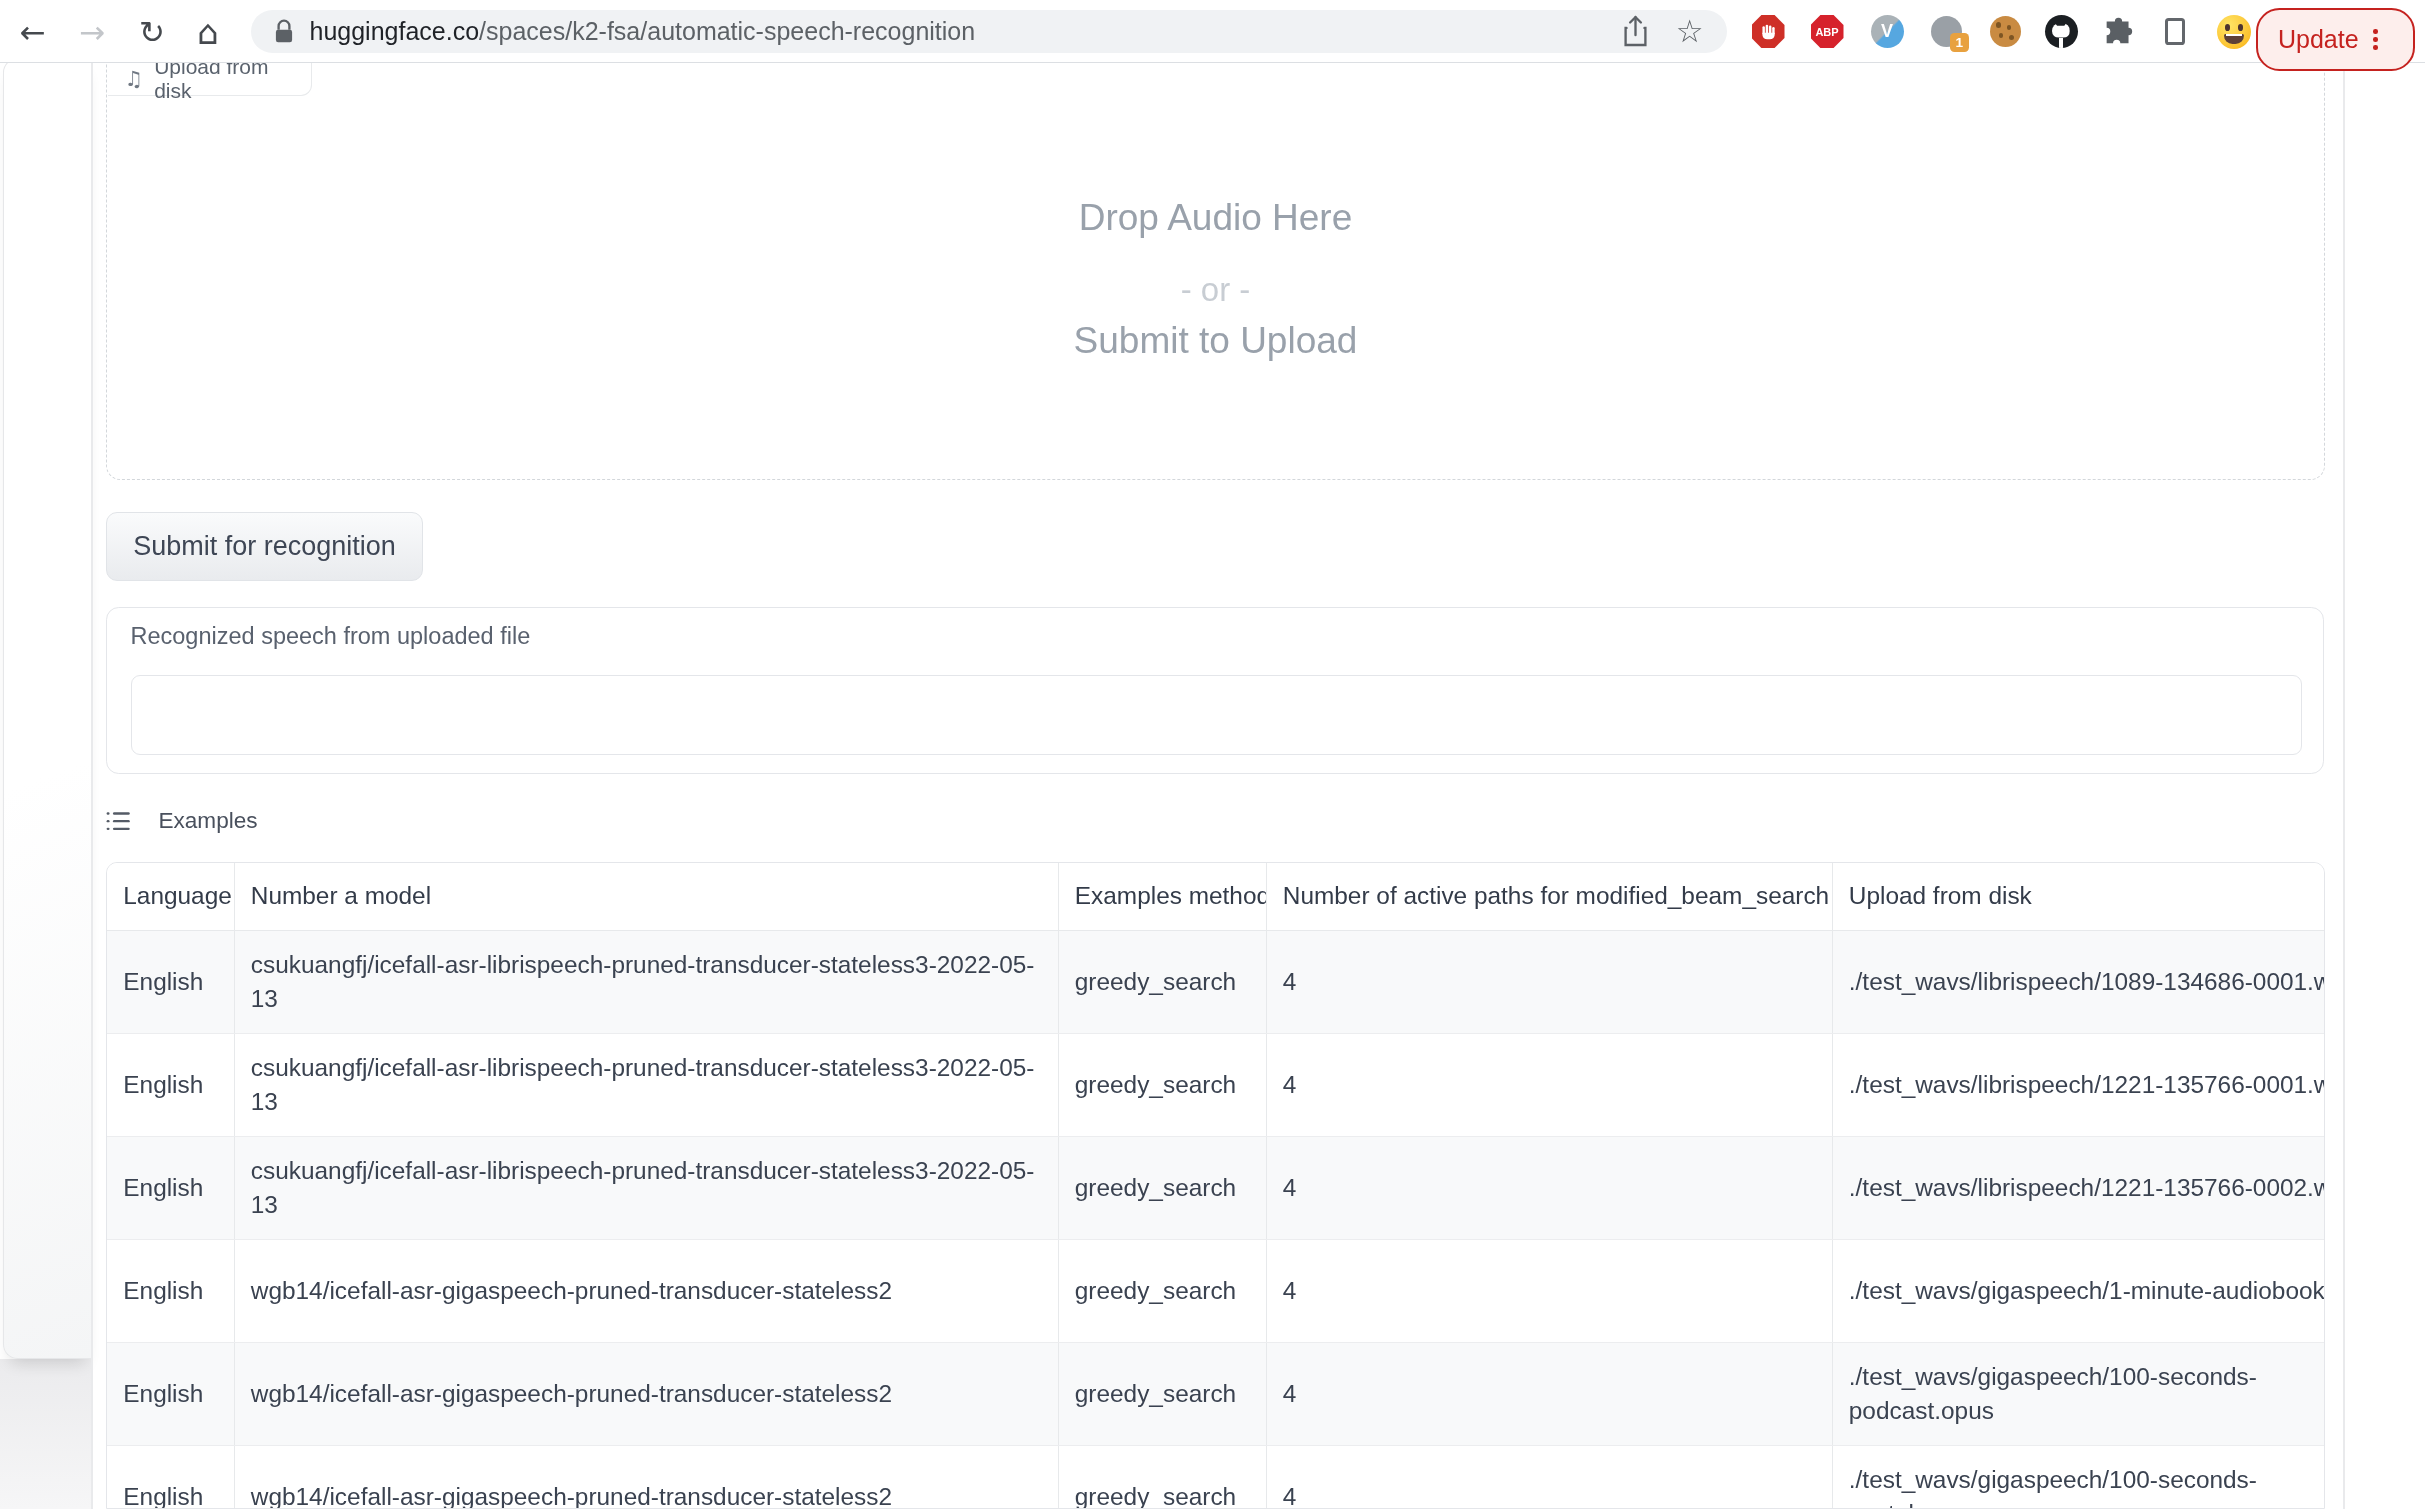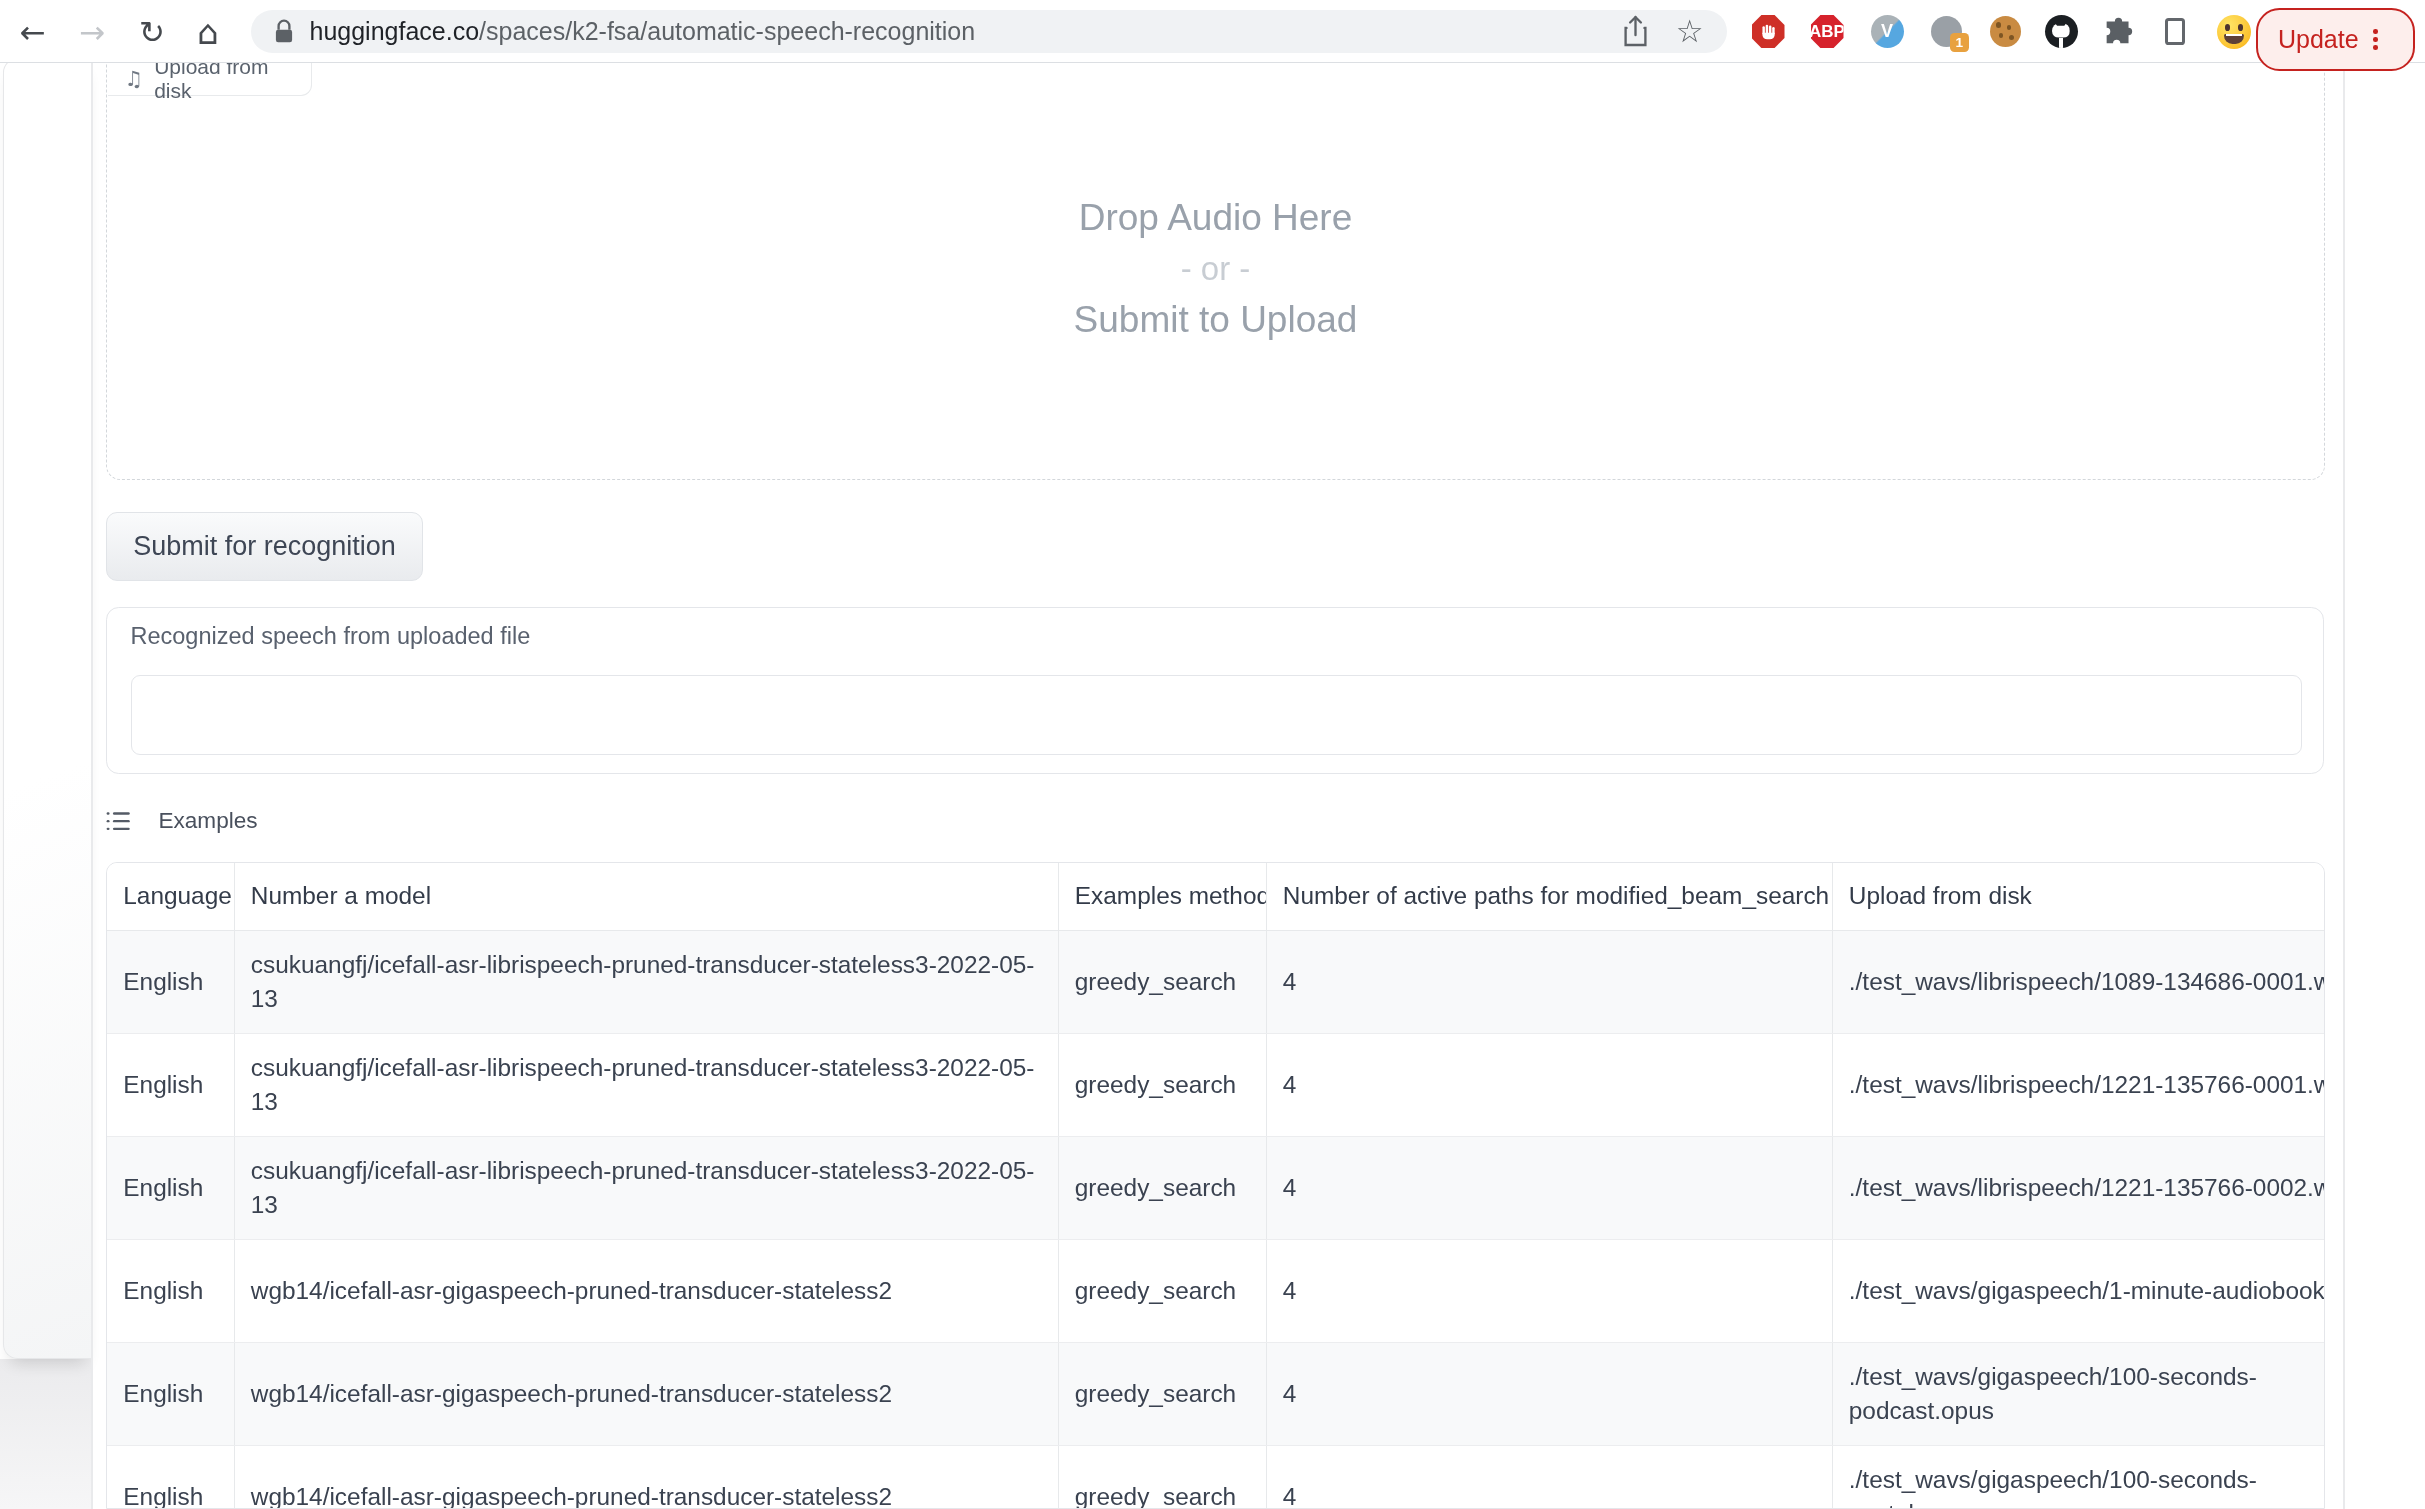--- a/index.html
+++ b/index.html
@@ -32,21 +32,21 @@
   .omni-icons { position:absolute; right:23.5px; top:0; height:43px; display:flex; align-items:center; gap:27px; }
   .star { font-size:31px; color:#5c6166; font-family:"DejaVu Sans",sans-serif; line-height:1; }
 
   .ext { position:absolute; top:14.5px; width:34px; height:34px; display:flex; align-items:center; justify-content:center; }
   .octagon {
     width:33px; height:33px; display:flex; align-items:center; justify-content:center;
     clip-path:polygon(30% 0,70% 0,100% 30%,100% 70%,70% 100%,30% 100%,0 70%,0 30%);
     color:#fff; font-weight:bold;
   }
   .octagon.adb { background:#ce2f27; }
-  .octagon.abp { background:#d6222c; font-size:17px; letter-spacing:0; }
+  .octagon.abp { background:#d6222c; font-size:11px; letter-spacing:0; }
   .vball {
     width:33px; height:33px; border-radius:50%; color:#fff; font-weight:bold; font-size:18px;
     display:flex; align-items:center; justify-content:center;
     background:linear-gradient(135deg,#aab2b7 48%,#56a7e0 52%);
   }
   .graycircle { width:31px; height:31px; border-radius:50%; background:#9aa0a6; position:relative; }
   .badge {
     position:absolute; right:-7.2px; bottom:-5.4px; width:19px; height:19px; border-radius:4.5px;
     background:#e8a13f; color:#fff; font-size:13.6px; font-weight:bold;
     display:flex; align-items:center; justify-content:center;
@@ -100,21 +100,21 @@
   }
   .tab {
     position:absolute; left:108px; top:63px; width:204px; height:33px;
     background:#fff; border-right:1.8px solid #e8eaec; border-bottom:1.8px solid #e8eaec;
     border-radius:0 0 11px 0; display:flex; align-items:center; gap:11px;
     padding-left:16.3px; font-size:21px; color:#5a626d; z-index:2;
   }
   .noteicon { font-family:"DejaVu Sans",sans-serif; font-size:21px; color:#707883; line-height:1; }
   .droptext { position:absolute; left:106px; top:192px; width:2219px; text-align:center; z-index:1; }
   .droptext .l1 { font-size:37px; line-height:52px; color:#99a1ab; }
-  .droptext .l2 { font-size:33px; line-height:50px; color:#c8cdd3; }
+  .droptext .l2 { font-size:33px; line-height:50px; color:#c8cdd3;margin-top:21px; }
 
   .submit-btn {
     position:absolute; left:106px; top:512px; width:317px; height:69px;
     border:1.8px solid #e1e4e8; border-radius:11px;
     background:linear-gradient(180deg,#fafbfc,#e9ebee);
     font-size:27px; color:#3e4655; display:flex; align-items:center; justify-content:center;
     cursor:pointer;
   }
 
   .out-panel {

